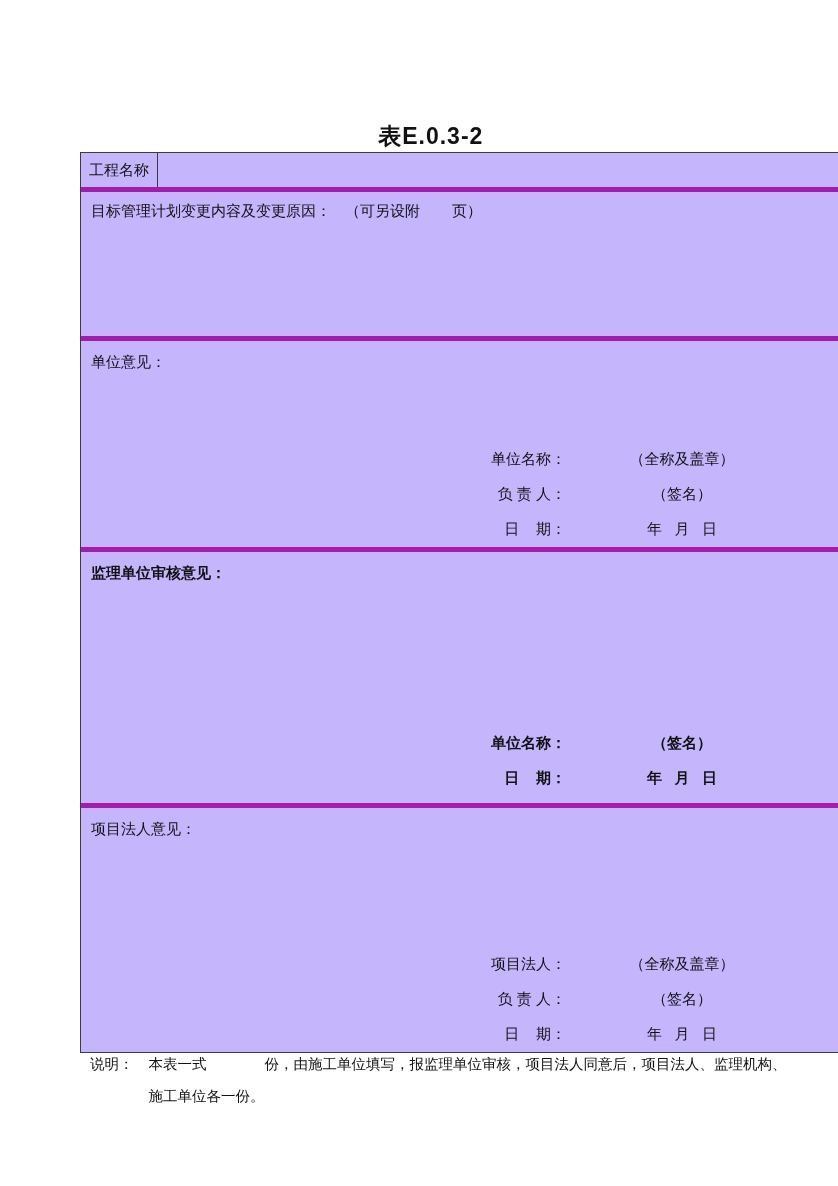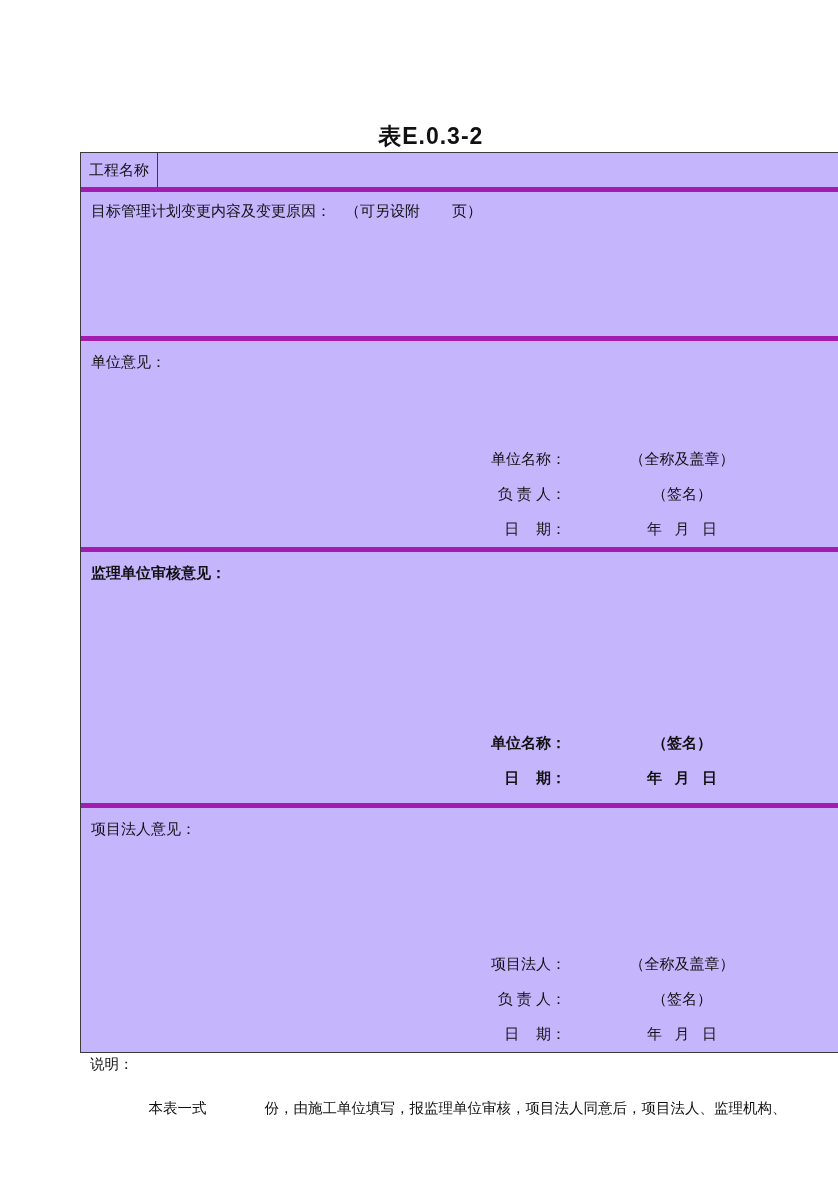--- a/index.html
+++ b/index.html
@@ -106,21 +106,21 @@
 
   .footer-note {
     position: absolute;
     left: 90px;
     top: 1048px;
     display: flex;
     font-size: 14.5px;
     line-height: 32px;
   }
   .footer-label { white-space: pre; }
-  .footer-text { margin-left: 15px; margin-top: 44px; }
+  .footer-text { margin-left: 15px; }
   .footer-line { white-space: pre; display: flex; align-items: baseline; }
   .footer-blank { display: inline-block; width: 58px; }
 </style>
 </head>
 <body>
 
 <div class="page">
 
   <div class="doc-title">
     <span class="title-num">表E.0.3-2</span>
@@ -201,16 +201,19 @@
   </div>
 
   <div class="footer-note">
     <span class="footer-label">说明：</span>
     <div class="footer-text">
       <div class="footer-line">
         <span>本表一式</span>
         <span class="footer-blank"></span>
         <span>份，由施工单位填写，报监理单位审核，项目法人同意后，项目法人、监理机构、</span>
       </div>
+      <div class="footer-line">
+        <span>施工单位各一份。</span>
+      </div>
     </div>
   </div>
 
 </div>
 
 </body></html>

